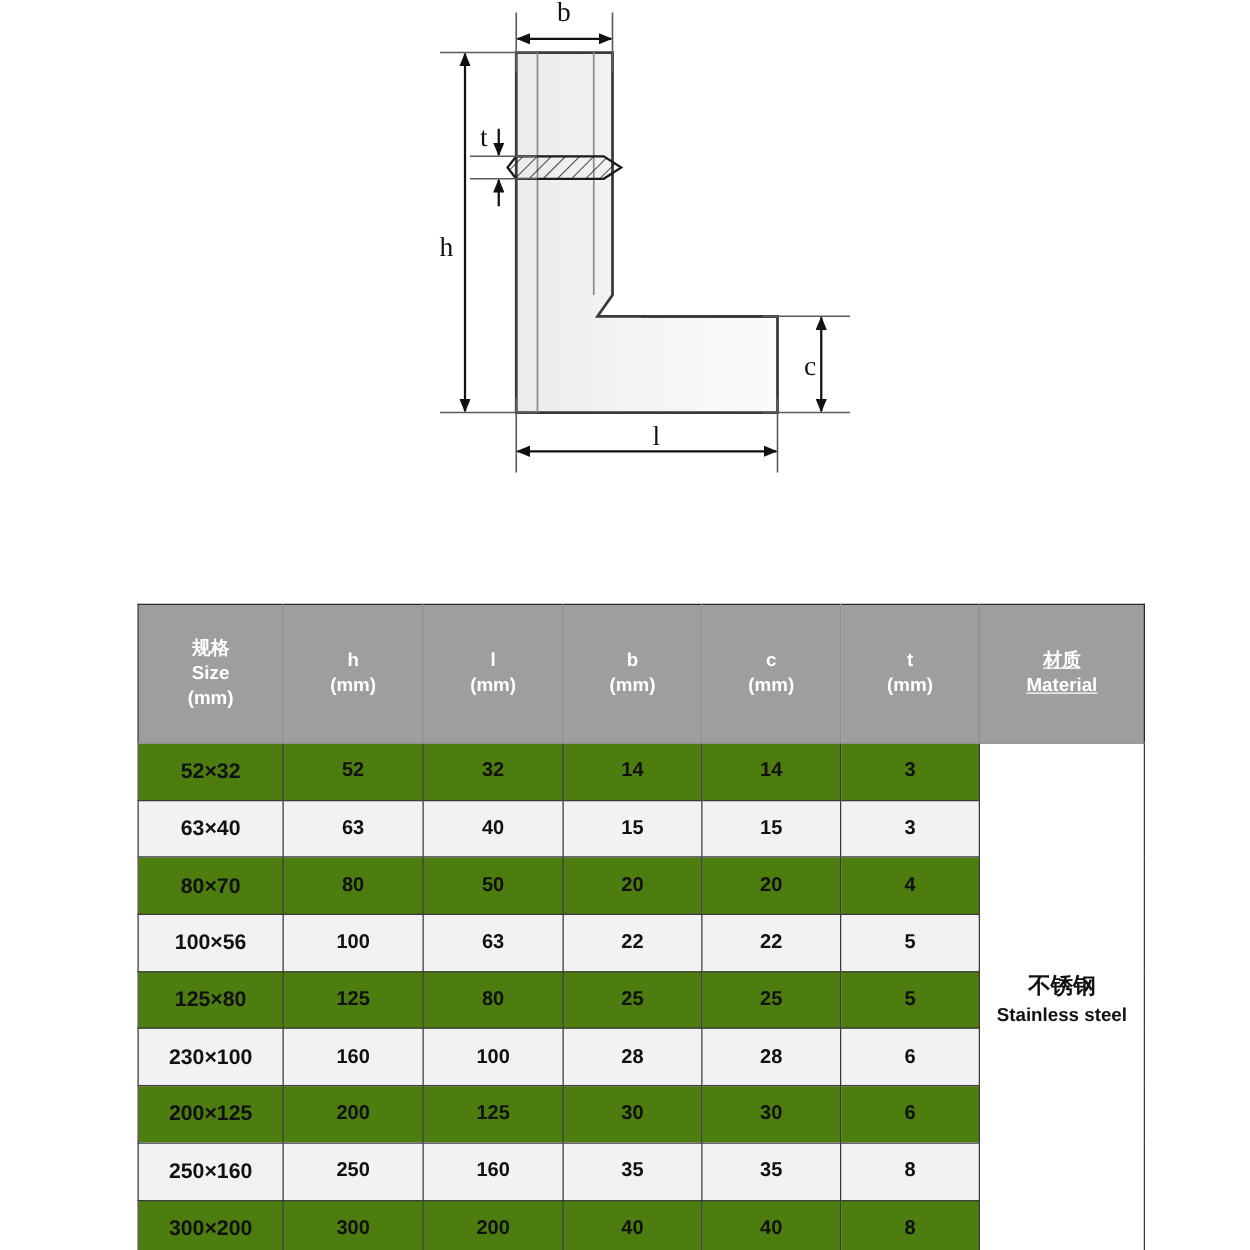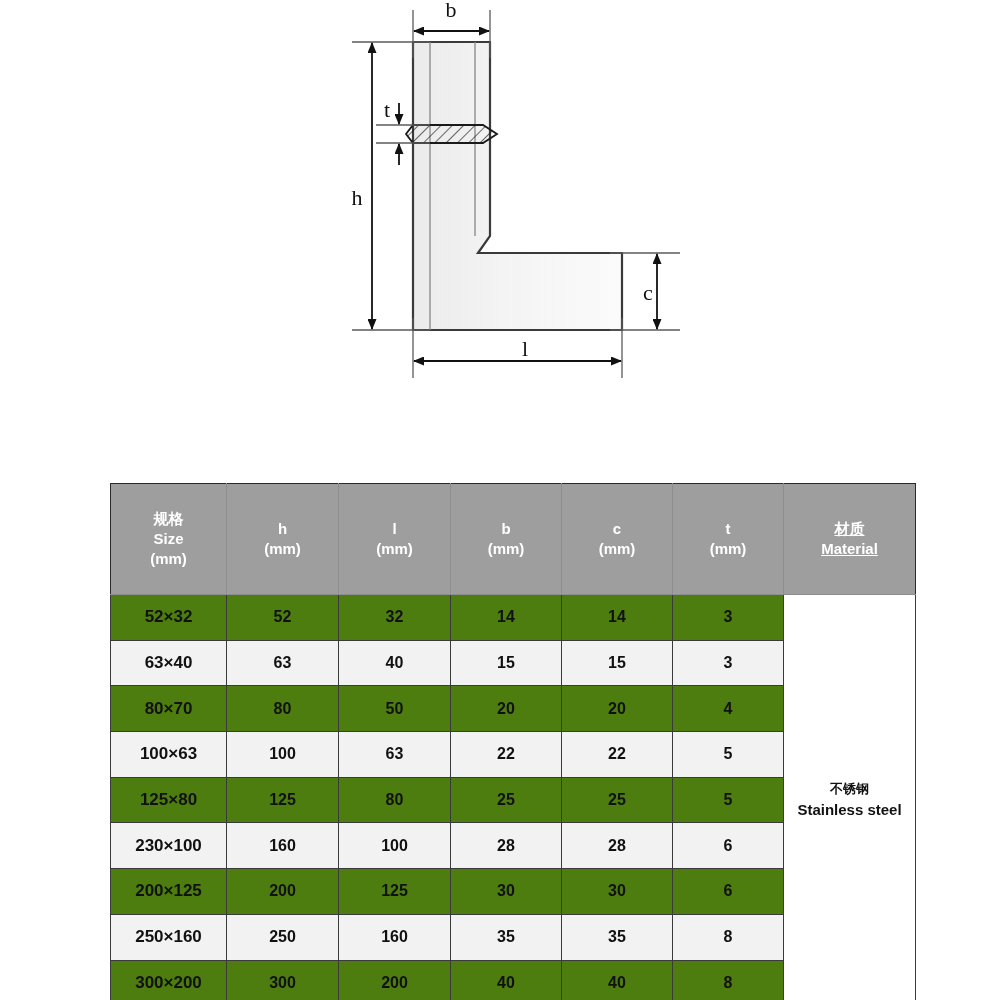--- a/index.html
+++ b/index.html
@@ -63,21 +63,21 @@
     background:#ffffff !important;
     font-weight:normal;
     font-size:12px;
     line-height:1.5;
     border-top:none;
     border-bottom:none;
     border-right:none;
   }
   .hdr-line{display:block;}
   .hdr-cn{font-size:15px;}
-  .mat-cn{font-size:13px;display:block;}
+  .mat-cn{font-size:18px;display:block;}
   .mat-en{font-size:15px;display:block;}
 
   
   col.c-size{width:116px;}
   col.c-h{width:112px;}
   col.c-l{width:112px;}
   col.c-b{width:111px;}
   col.c-c{width:111px;}
   col.c-t{width:111px;}
   col.c-mat{width:132px;}
@@ -235,21 +235,21 @@
         </tr>
         <tr>
           <td class="size-cell">80×70</td>
           <td>80</td>
           <td>50</td>
           <td>20</td>
           <td>20</td>
           <td>4</td>
         </tr>
         <tr class="alt">
-          <td class="size-cell">100×63</td>
+          <td class="size-cell">100×56</td>
           <td>100</td>
           <td>63</td>
           <td>22</td>
           <td>22</td>
           <td>5</td>
         </tr>
         <tr>
           <td class="size-cell">125×80</td>
           <td>125</td>
           <td>80</td>

